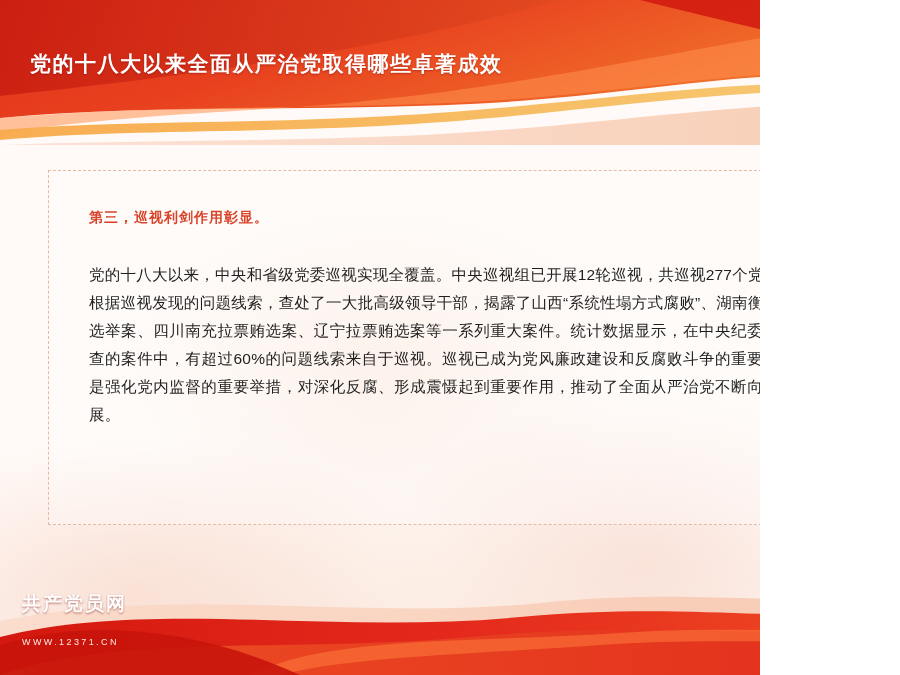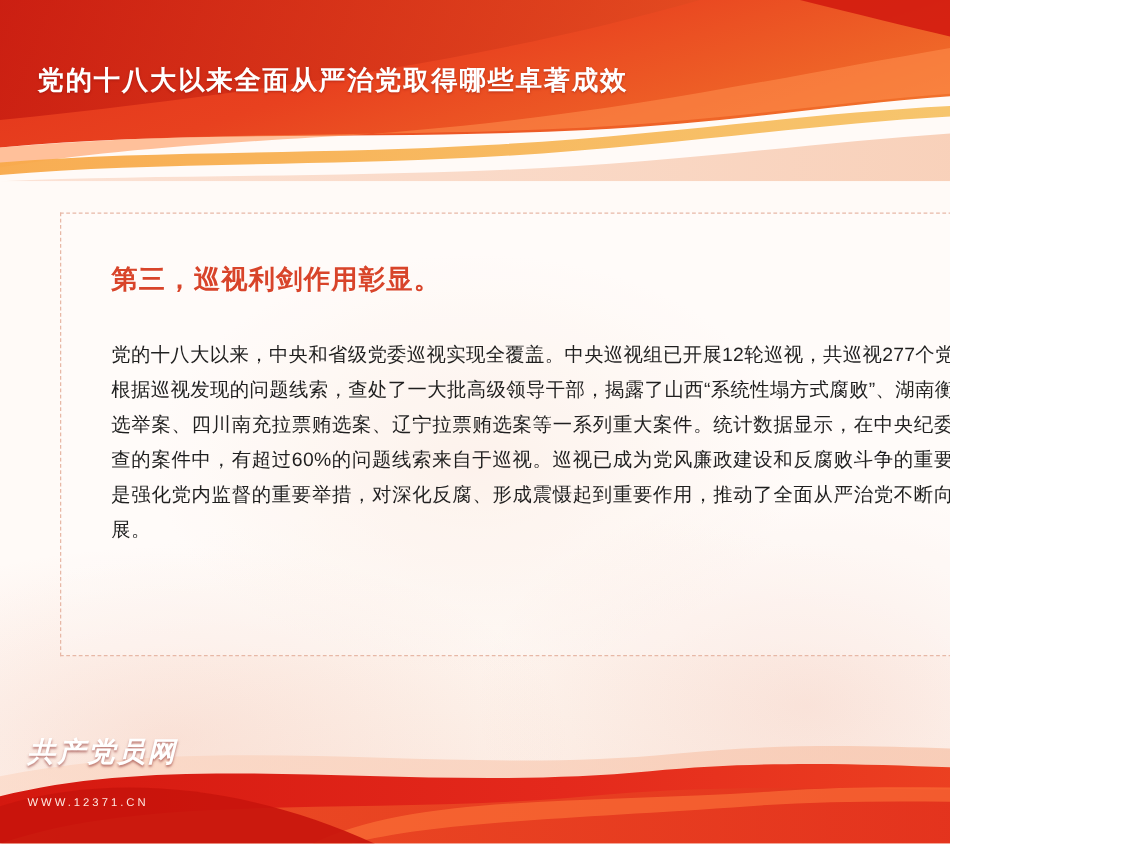--- a/index.html
+++ b/index.html
@@ -64,21 +64,21 @@
     width: 804px;
     height: 355px;
     border: 1px dashed #e7b8a6;
     background: rgba(255,255,255,0.28);
     box-sizing: border-box;
   }
   .card-inner {
     padding: 38px 40px 0 40px;
   }
   .section-heading {
-    font-size: 21px;
+    font-size: 14px;
     font-weight: bold;
     color: #d8442a;
     letter-spacing: 1px;
     margin: 0 0 34px 0;
     text-shadow: 0 1px 0 rgba(255,255,255,.7);
   }
   .body-text {
     font-size: 15.5px;
     line-height: 28px;
     color: #1f1f1f;
@@ -98,26 +98,25 @@
   }
   .footer svg { display: block; }
 
   .logo {
     position: absolute;
     left: 22px;
     bottom: 28px;
     color: #ffffff;
   }
   .logo-mark {
-    font-size: 22px;
+    font-size: 19px;
     font-weight: bold;
     letter-spacing: 2px;
     text-shadow: 0 1px 2px rgba(120,10,10,.5);
     white-space: nowrap;
-    font-style: italic;
   }
   .logo-sub {
     margin-top: 20px;
     font-size: 9px;
     letter-spacing: 2.4px;
     color: #ffe9e2;
     white-space: nowrap;
   }
 </style>
 </head>

